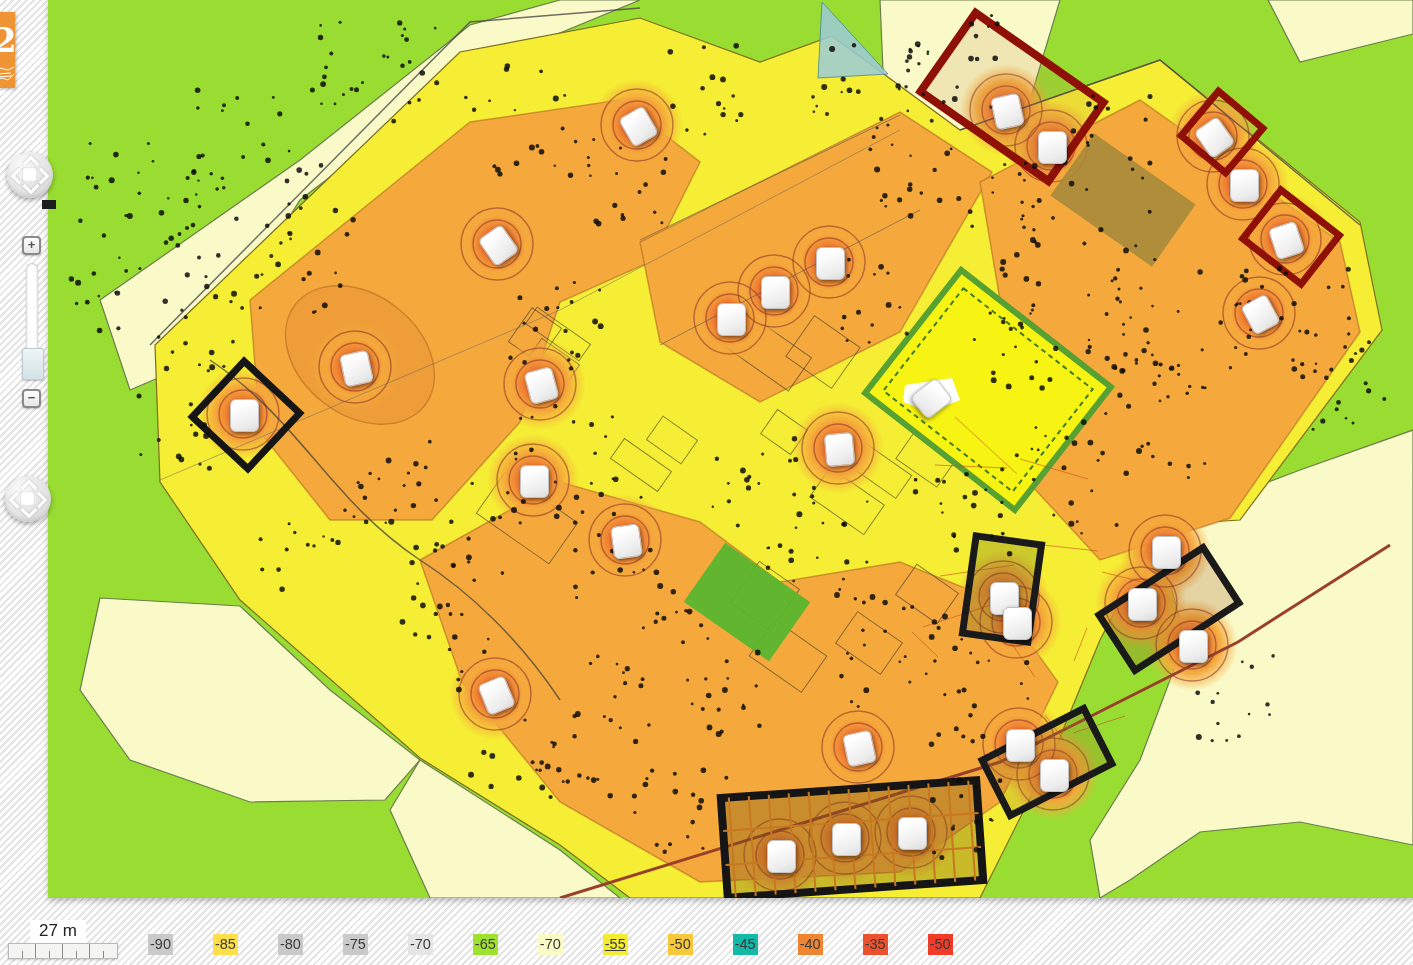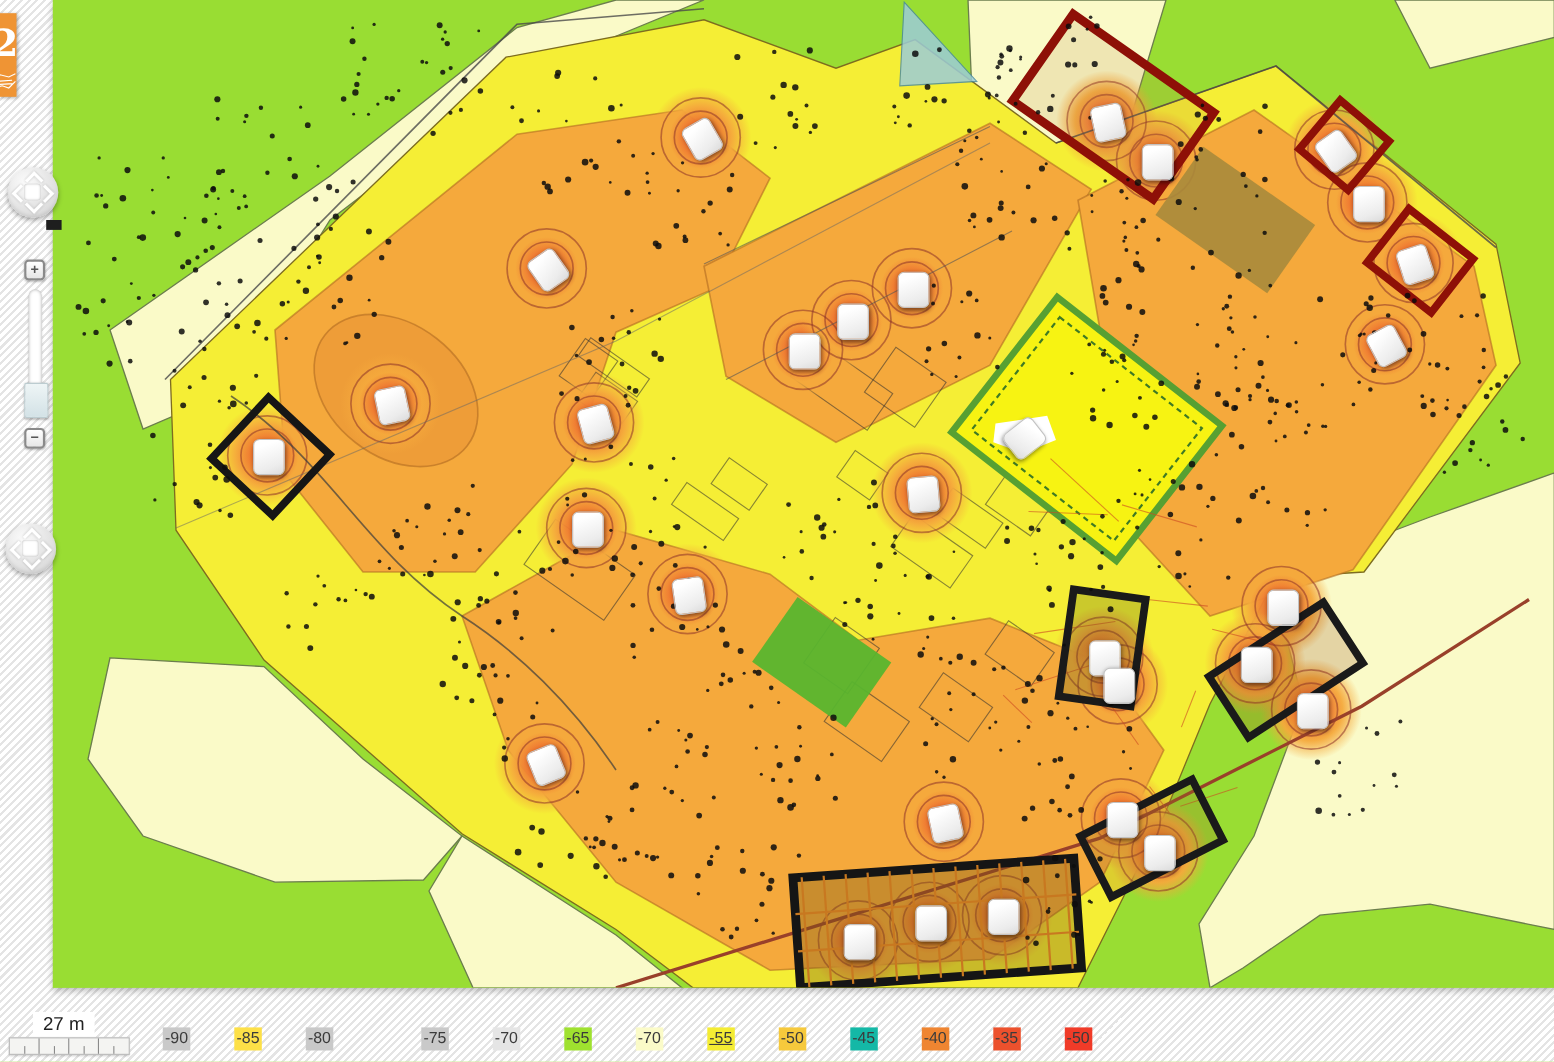--- a/index.html
+++ b/index.html
@@ -1173,21 +1173,21 @@
   <i class="half" style="left:13px;"></i>
     <i class="half" style="left:40px;"></i>
   <i class="half" style="left:67px;"></i>
     <i class="half" style="left:94px;"></i>
 </div>
 
 <div class="legend">
     <span class="legend-cell" style="background: rgb(201, 201, 201);">-90</span>
     <span class="legend-cell" style="background: #fde047;">-85</span>
     <span class="legend-cell" style="background: rgb(201, 201, 201);">-80</span>
-    <span class="legend-cell" style="background: rgb(201, 201, 201); margin-left: 40px;">-75</span>
+    <span class="legend-cell" style="background: rgb(201, 201, 201);">-75</span>
     <span class="legend-cell" style="background: #e5e5e5;">-70</span>
     <span class="legend-cell" style="background: rgb(159, 225, 47);">-65</span>
     <span class="legend-cell" style="background: rgb(251, 251, 200);">-70</span>
     <span class="legend-cell" style="background: rgb(244, 236, 51); text-decoration: underline;">-55</span>
     <span class="legend-cell" style="background: rgb(246, 201, 60);">-50</span>
     <span class="legend-cell" style="background: #14b8a6;">-45</span>
     <span class="legend-cell" style="background: rgb(239, 133, 49);">-40</span>
     <span class="legend-cell" style="background: rgb(236, 81, 45);">-35</span>
     <span class="legend-cell" style="background: rgb(240, 59, 40);">-50</span>
   </div>

